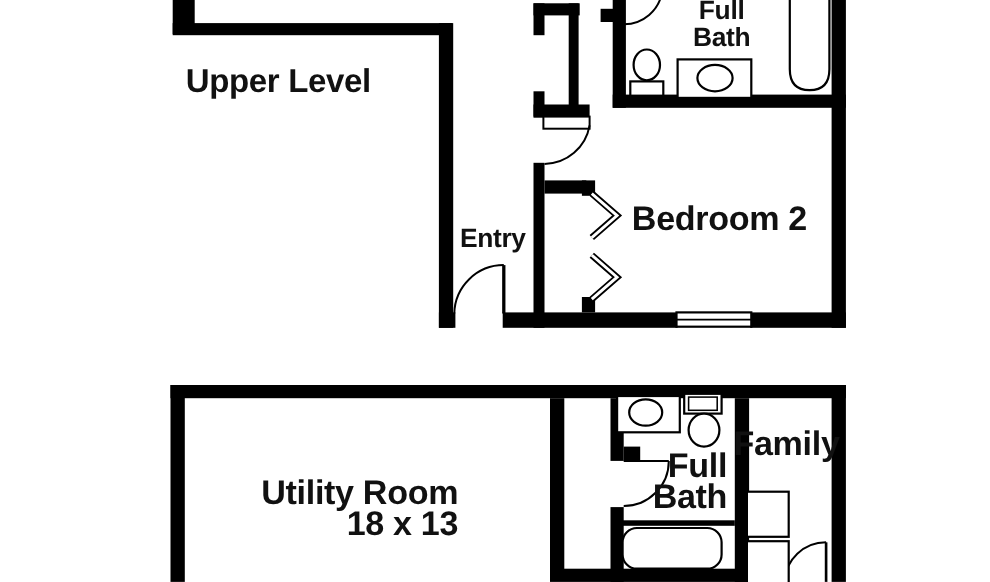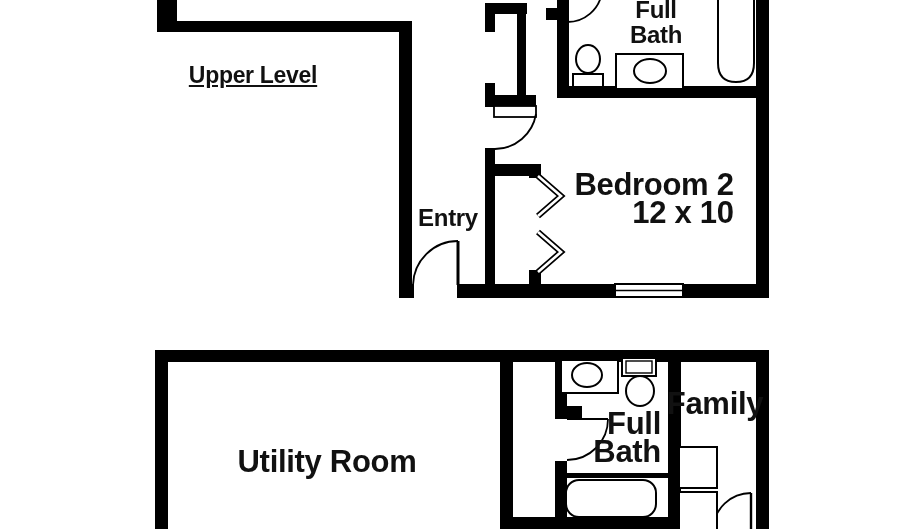--- a/index.html
+++ b/index.html
@@ -16,21 +16,21 @@
   .chev-outer{fill:none;stroke:#000000;stroke-width:6;stroke-linejoin:miter;}
   .chev-inner{fill:none;stroke:#ffffff;stroke-width:2.6;stroke-linejoin:miter;}
   .win-line{stroke:#000000;stroke-width:1.5;}
   .lbl{
     position:absolute;transform:translate(-50%,-50%);
     text-align:center;color:#111111;font-weight:bold;
     letter-spacing:-0.3px;white-space:nowrap;
   }
   .lbl .line{display:block;}
   .wrap2{white-space:normal;width:80px;}
-  .title{font-size:23px;line-height:36px;text-decoration:underline;}
+  .title{font-size:30px;line-height:36px;}
   .room{font-size:31px;line-height:28px;text-align:right;}
   .room-sm{font-size:24px;line-height:25px;}
 </style>
 </head>
 <body>
 
 <div class="stage">
 
   <svg class="plan-svg" width="900" height="529" viewBox="0 0 900 529">
 
@@ -135,25 +135,25 @@
       </g>
     </g>
   </svg>
 
   <div class="lbl title" style="left:253px;top:75px">Upper Level</div>
 
   <div class="lbl room-sm wrap2" style="left:656px;top:22px">Full Bath</div>
 
   <div class="lbl room" style="left:654px;top:199px">
     <span class="line">Bedroom 2</span>
-    <span class="line">12 x 10</span>
   </div>
 
   <div class="lbl room-sm" style="left:448px;top:217px">Entry</div>
 
   <div class="lbl room" style="left:327px;top:462px">
     <span class="line">Utility Room</span>
+    <span class="line">18 x 13</span>
   </div>
 
   <div class="lbl room wrap2" style="left:621px;top:438px">Full Bath</div>
 
   <div class="lbl room" style="left:715px;top:404px">Family</div>
 </div>
 
 </body></html>

